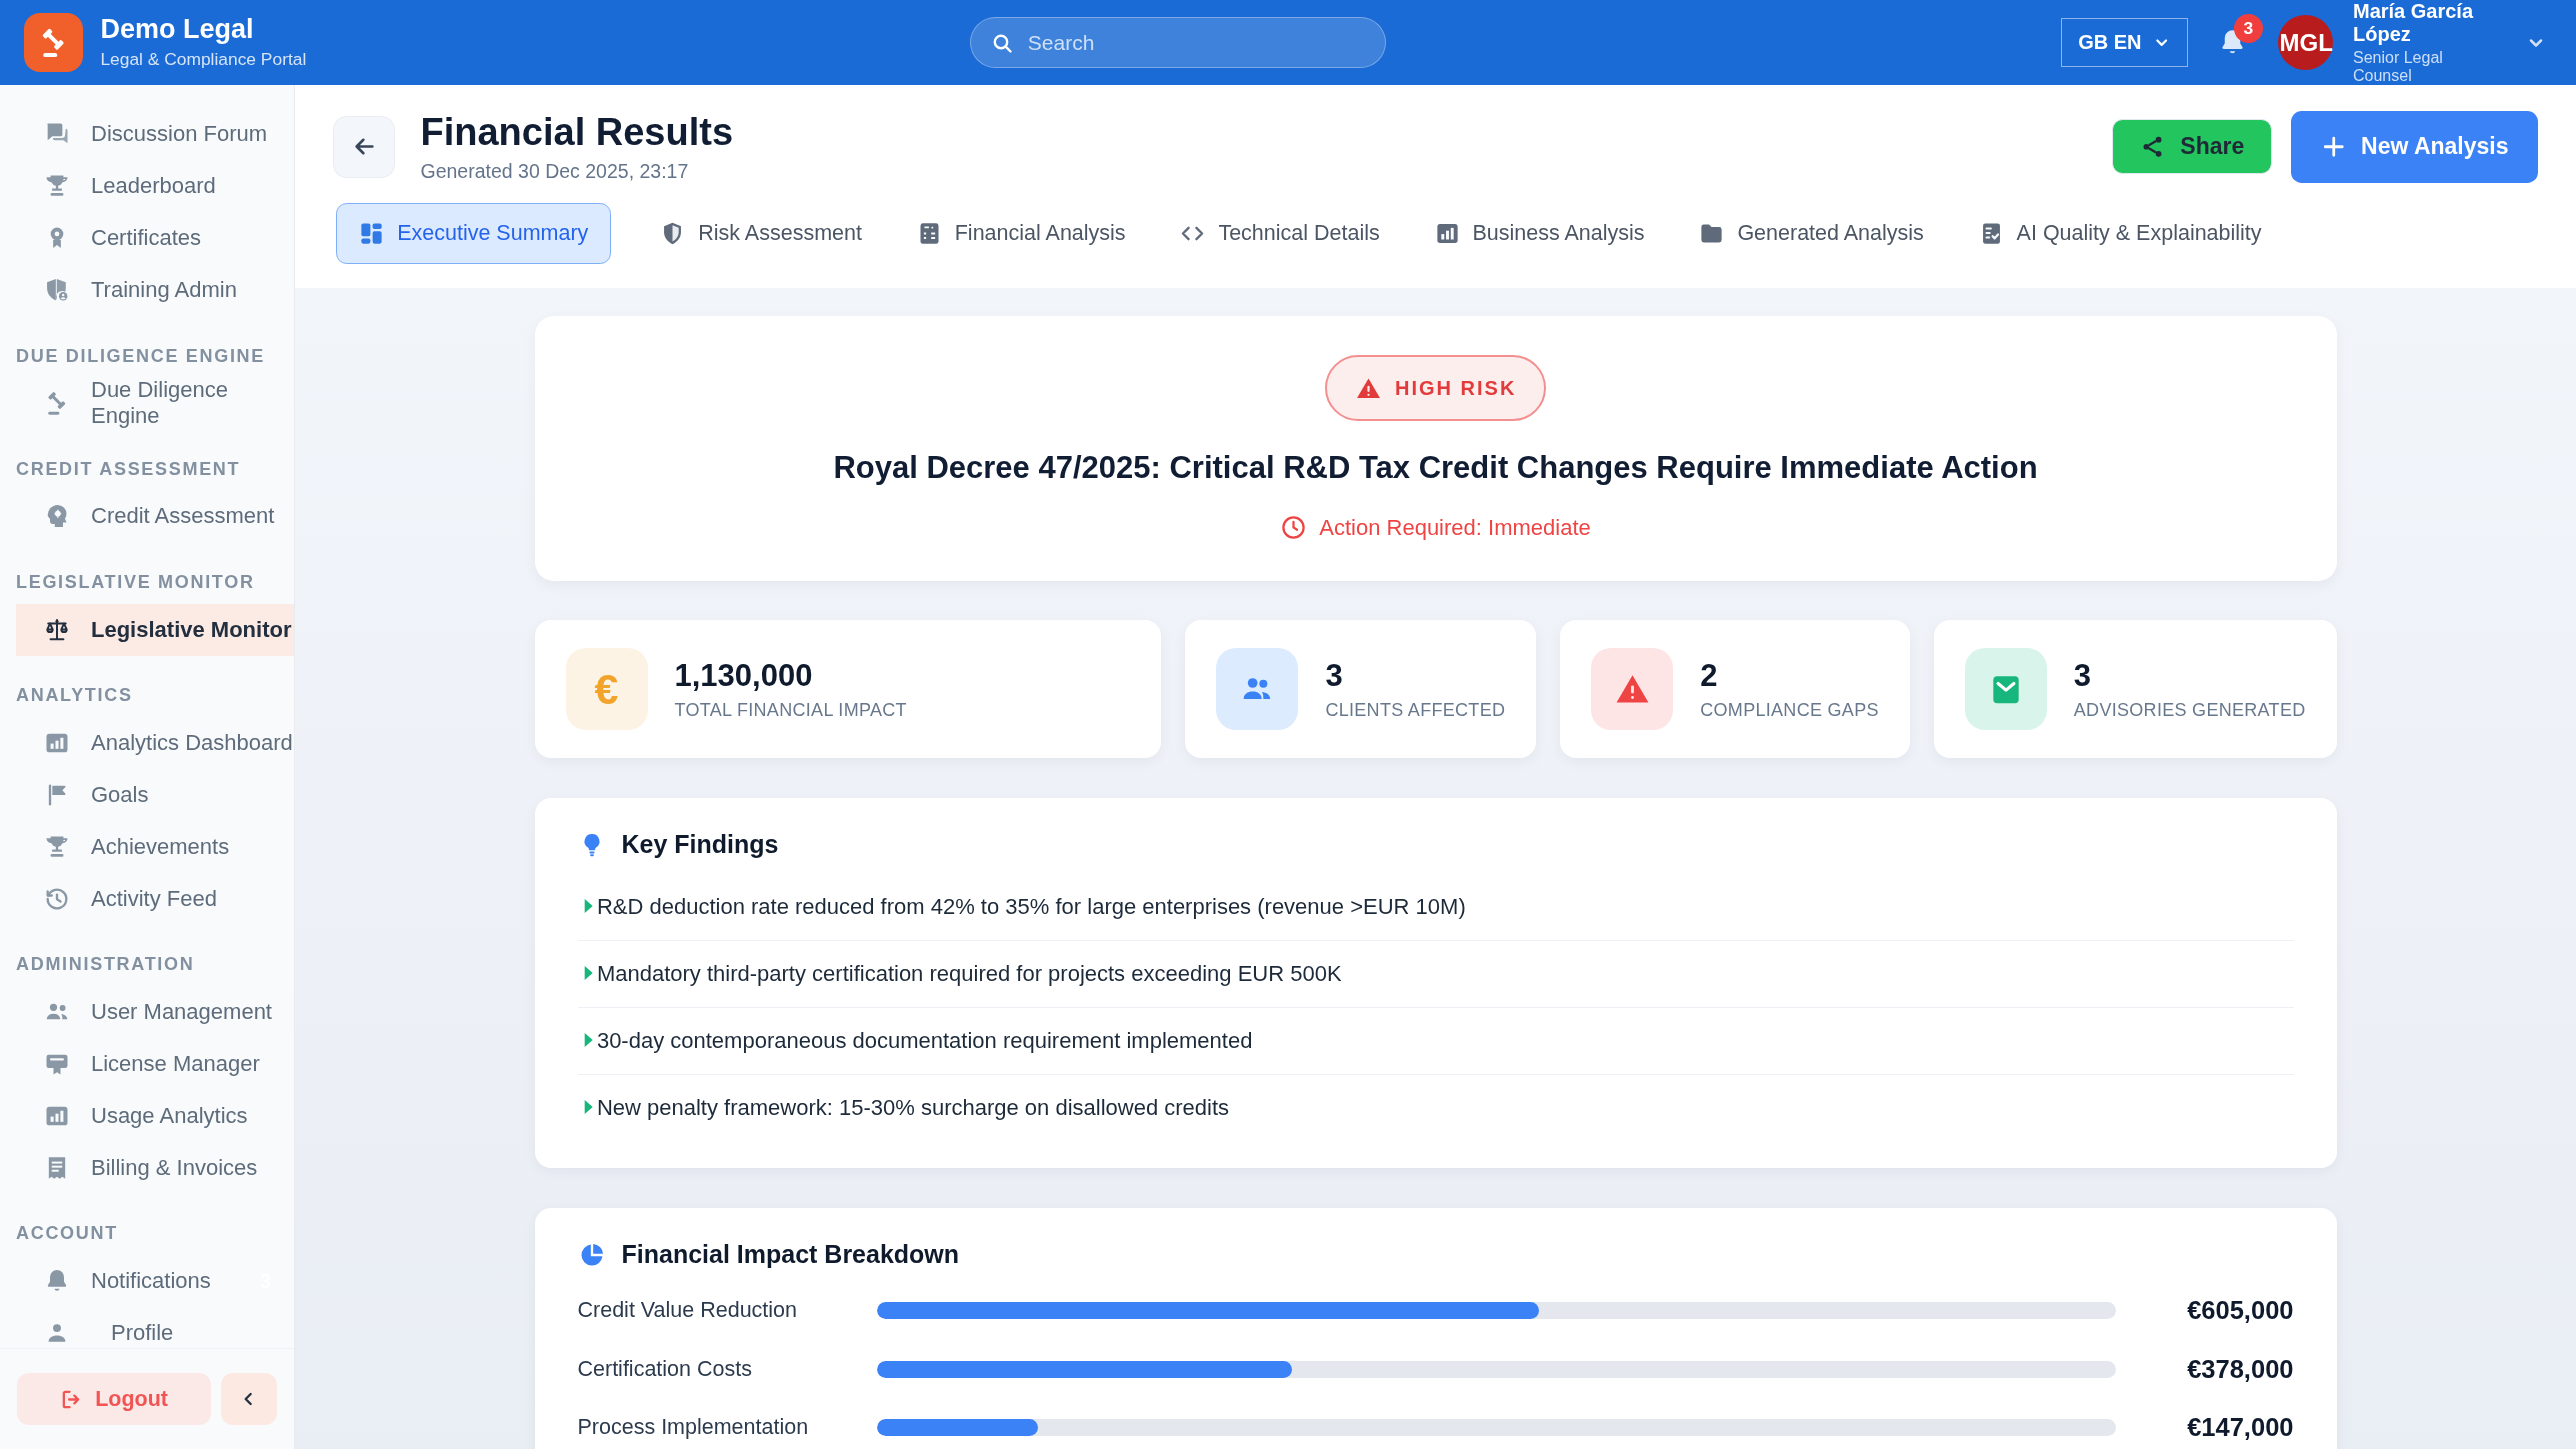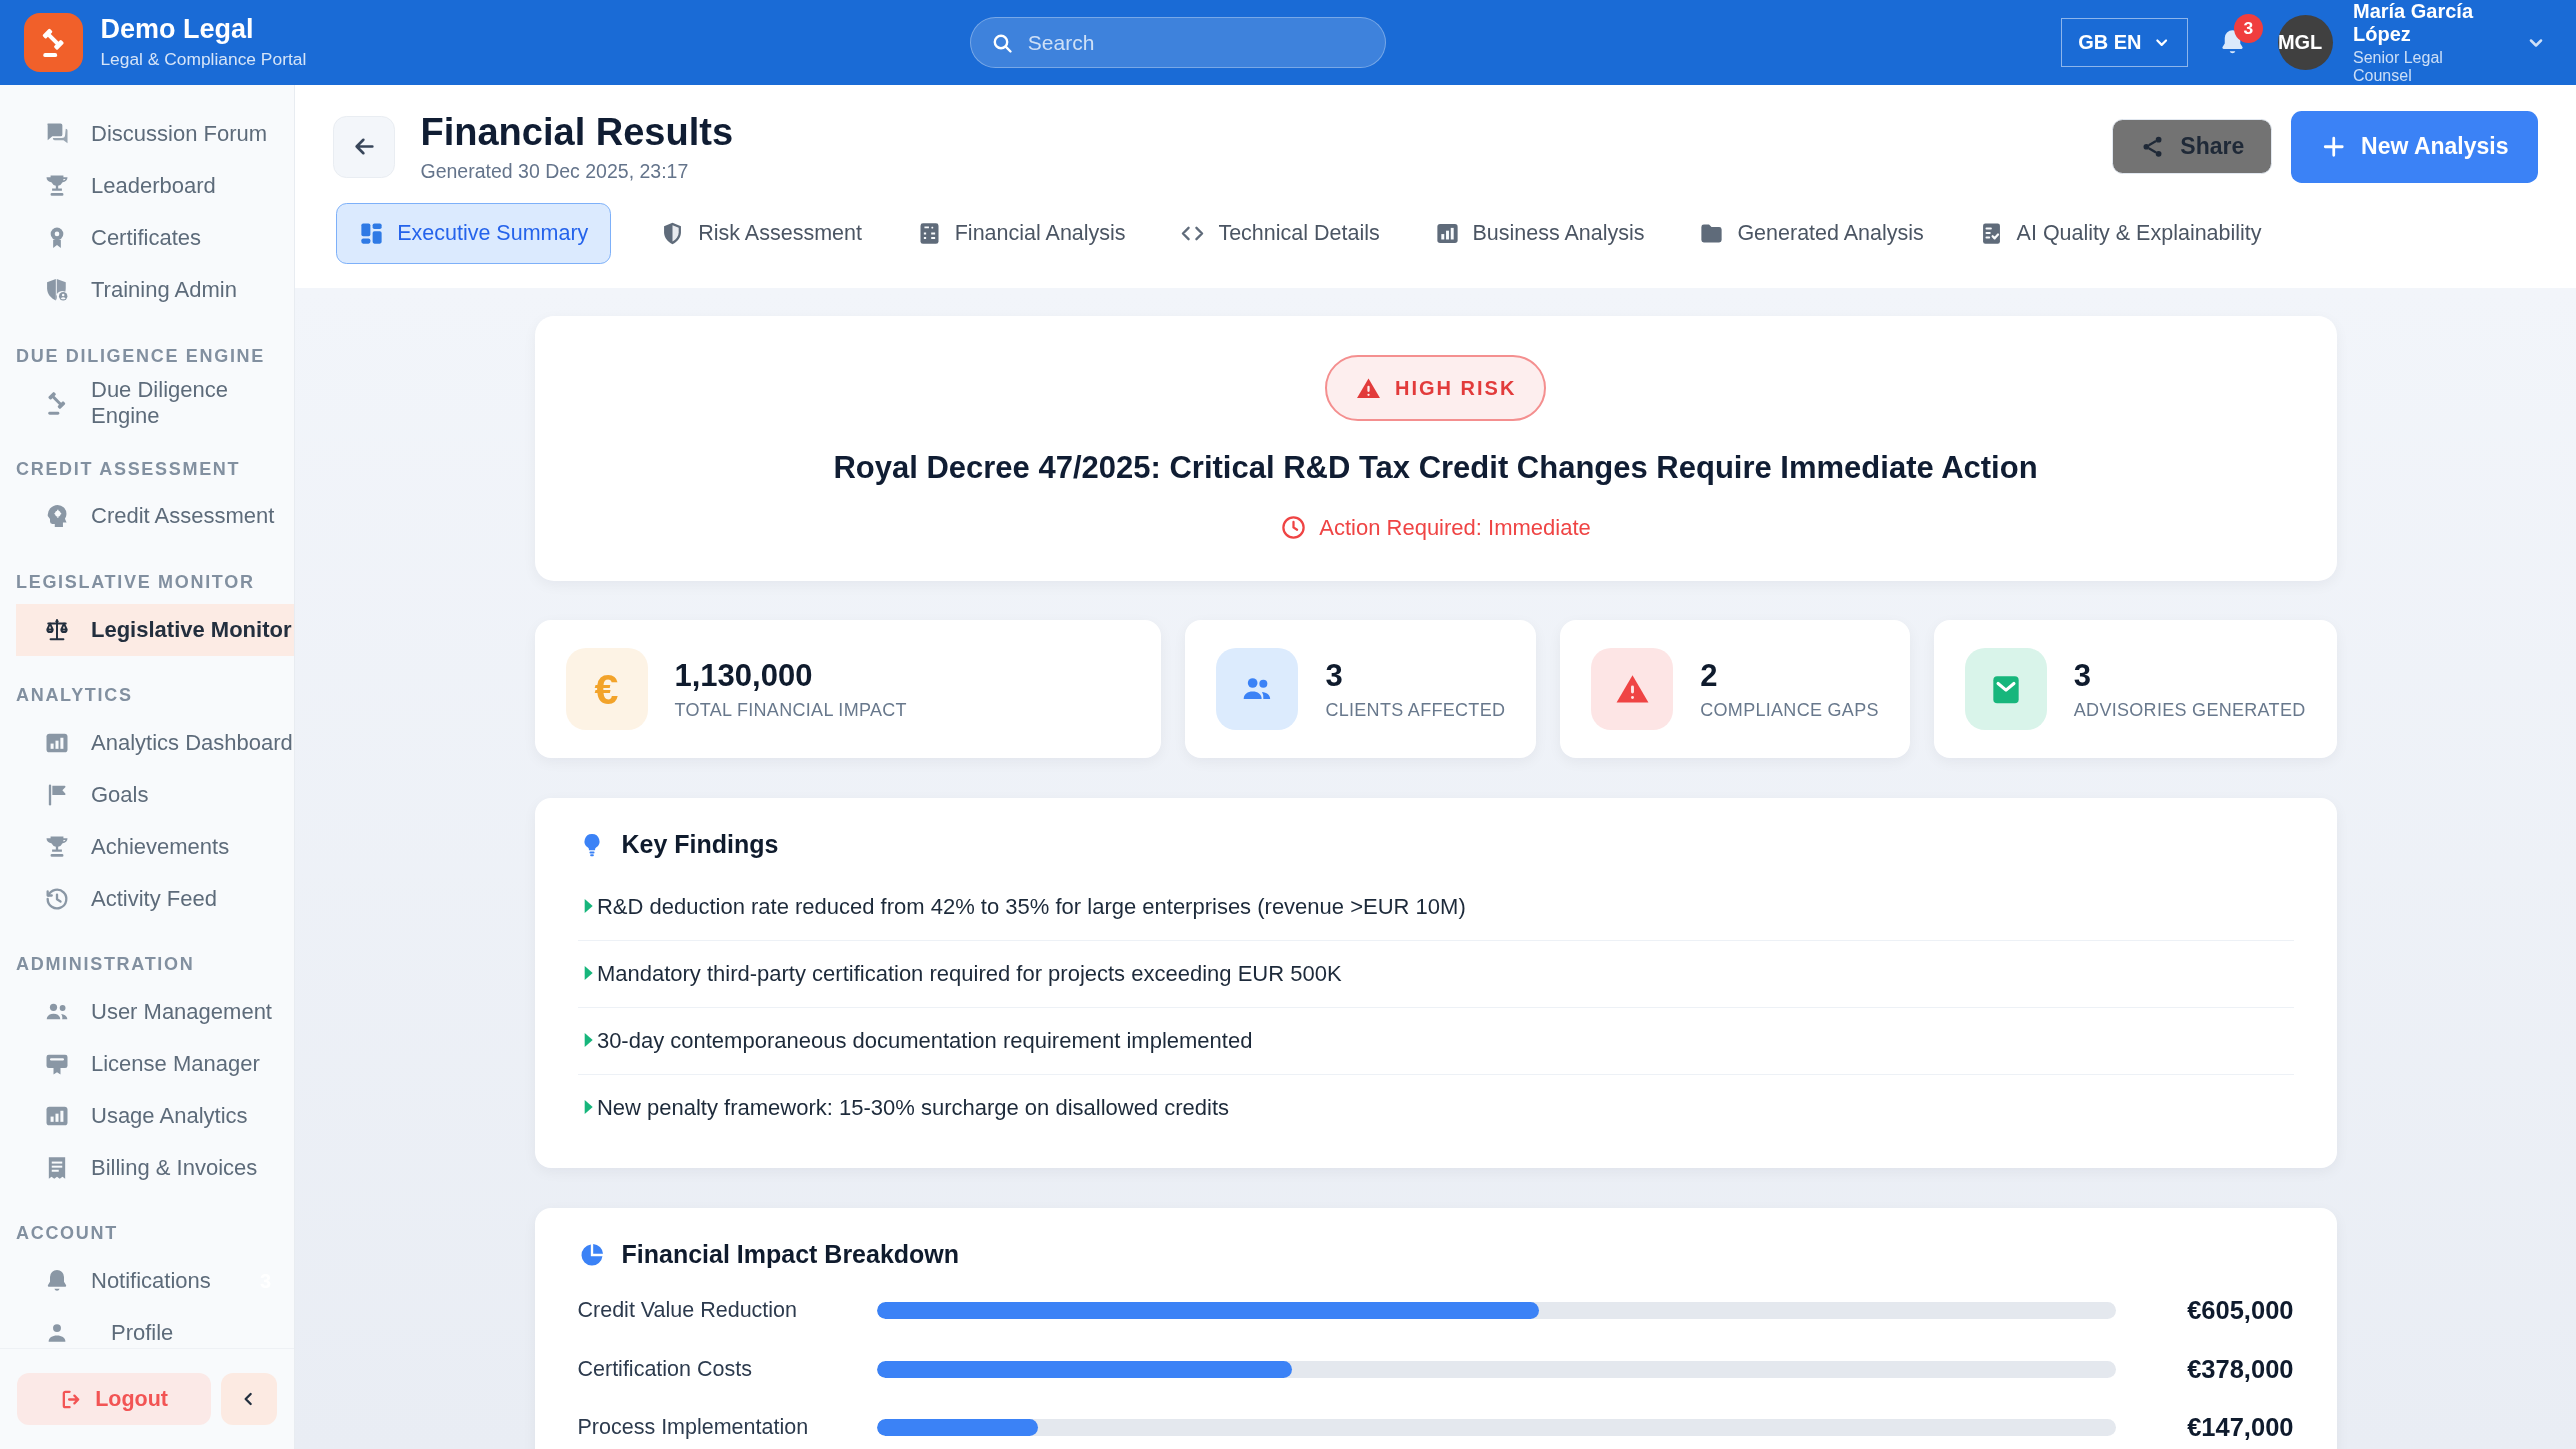--- a/index.html
+++ b/index.html
@@ -12,21 +12,21 @@
   .brand-tile { width:59px; height:59px; background:#f1602a; border-radius:16px; display:flex; align-items:center; justify-content:center; }
   .brand-title { color:#fff; font-size:27px; font-weight:700; line-height:1.1; }
   .brand-sub { color:rgba(255,255,255,.82); font-size:17.4px; margin-top:4px; }
   .search-wrap { flex:0 0 416px; height:51px; margin:0 auto; position:relative; background:rgba(255,255,255,.16); border:1.3px solid rgba(255,255,255,.30); border-radius:27px; display:flex; align-items:center; padding:0 19px; gap:13.4px; }
   .search-wrap input { flex:1; background:transparent; border:none; outline:none; color:#fff; font-size:21px; font-family:inherit; }
   .search-wrap input::placeholder { color:rgba(255,255,255,.75); }
   .top-right { display:flex; align-items:center; gap:29.5px; min-width:496px; justify-content:flex-end; }
   .lang-pill { display:flex; align-items:center; gap:12px; border:1.3px solid rgba(255,255,255,.5); border-radius:0; padding:12px 16px; color:#fff; font-size:20px; font-weight:700; cursor:pointer; }
   .bell-wrap { position:relative; }
   .badge { position:absolute; top:-13.4px; right:-14.8px; min-width:29.5px; height:29.5px; background:#f03e3e; border-radius:14.8px; color:#fff; font-size:17.4px; font-weight:700; display:flex; align-items:center; justify-content:center; padding:0 5.4px; }
-  .avatar { width:55px; height:55px; border-radius:50%; background:#404040; color:#fff; font-size:20px; font-weight:700; display:flex; align-items:center; justify-content:flex-start; flex:0 0 auto; }
+  .avatar { width:55px; height:55px; border-radius:50%; background:#b91c1c; color:#fff; font-size:24px; font-weight:700; display:flex; align-items:center; justify-content:flex-end; flex:0 0 auto; }
   .user-block { margin-left:-9.4px; width:144px; }
   .user-name { color:#fff; font-size:20px; font-weight:700; line-height:1.15; }
   .user-role { color:rgba(255,255,255,.78); font-size:16px; margin-top:3px; }
 
   
   .app-row { display:flex; height:1364px; }
 
   
   .sidebar { width:295px; background:#f8fafc; border-right:1.3px solid #e8ecf1; display:flex; flex-direction:column; }
   .side-nav { flex:1; padding-top:23px; overflow:hidden; }
@@ -43,21 +43,21 @@
 
   
   .main { flex:1; display:flex; flex-direction:column; min-width:0; }
   .page-head { background:#fff; padding:25.5px 38px 0 38px; }
   .head-row { display:flex; align-items:center; }
   .back-btn { width:62px; height:62px; border-radius:13.4px; background:#f3f6fa; border:1.3px solid #e9edf2; display:flex; align-items:center; justify-content:center; cursor:pointer; color:#38465a; }
   .title-block { margin-left:25.5px; }
   .page-title { font-size:38px; font-weight:700; color:#101d33; }
   .page-sub { font-size:19.5px; color:#64748b; margin-top:6.7px; }
   .head-actions { margin-left:auto; display:flex; gap:19px; align-items:center; }
-  .share-btn { height:55px; padding:0 27px; background:#737373; border:1.3px solid #e2e8f0; border-radius:10.7px; display:flex; align-items:center; gap:14.8px; font-size:23px; font-weight:700; color:#1f2937; font-family:inherit; cursor:pointer; }
+  .share-btn { height:55px; padding:0 27px; background:#22c55e; border:1.3px solid #e2e8f0; border-radius:10.7px; display:flex; align-items:center; gap:14.8px; font-size:23px; font-weight:700; color:#1f2937; font-family:inherit; cursor:pointer; }
   .new-btn { height:72px; padding:0 29.5px; background:#3b82f6; border:none; border-radius:10.7px; display:flex; align-items:center; gap:14.8px; font-size:23px; font-weight:700; color:#fff; font-family:inherit; cursor:pointer; }
 
   .tabs { display:flex; align-items:center; gap:43px; margin-top:20px; padding:0 2.7px 24px 2.7px; }
   .tab { display:flex; align-items:center; gap:12px; font-size:21.5px; color:#4b5563; cursor:pointer; white-space:nowrap; padding:16px 5.4px; }
   .tab svg { width:27px; height:27px; color:#5f6b7a; }
   .tab.active { background:#dbeafe; border:1.3px solid #7db0f9; border-radius:10.7px; color:#2563eb; padding:16px 21.5px; }
   .tab.active svg { color:#2f7ae5; }
 
   
   .scroll { flex:1; background:linear-gradient(#f2f5fa,#e9edf4); overflow:hidden; }

